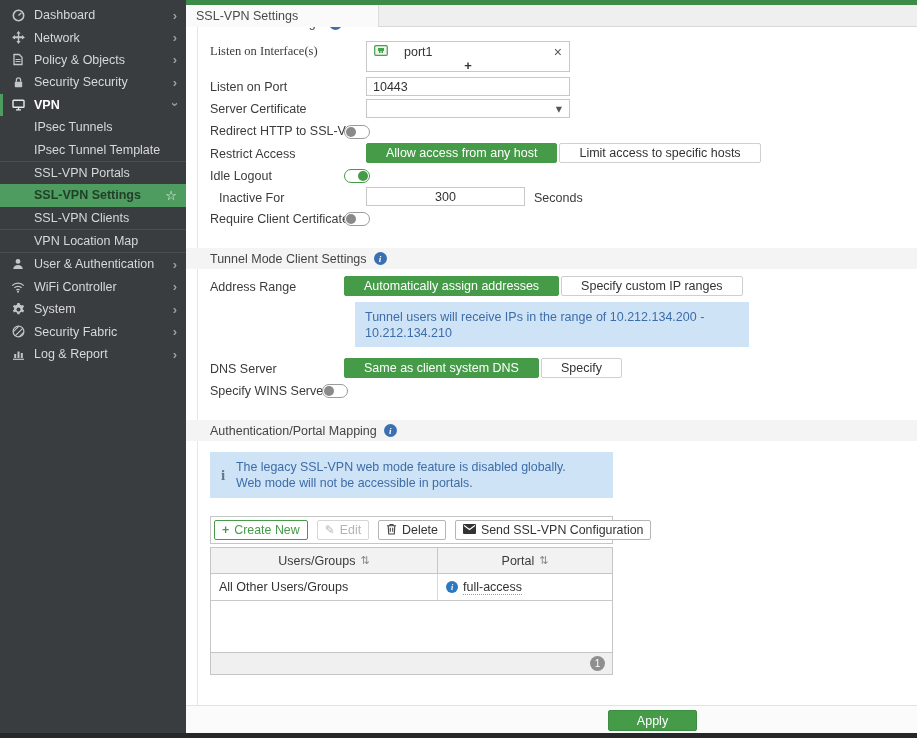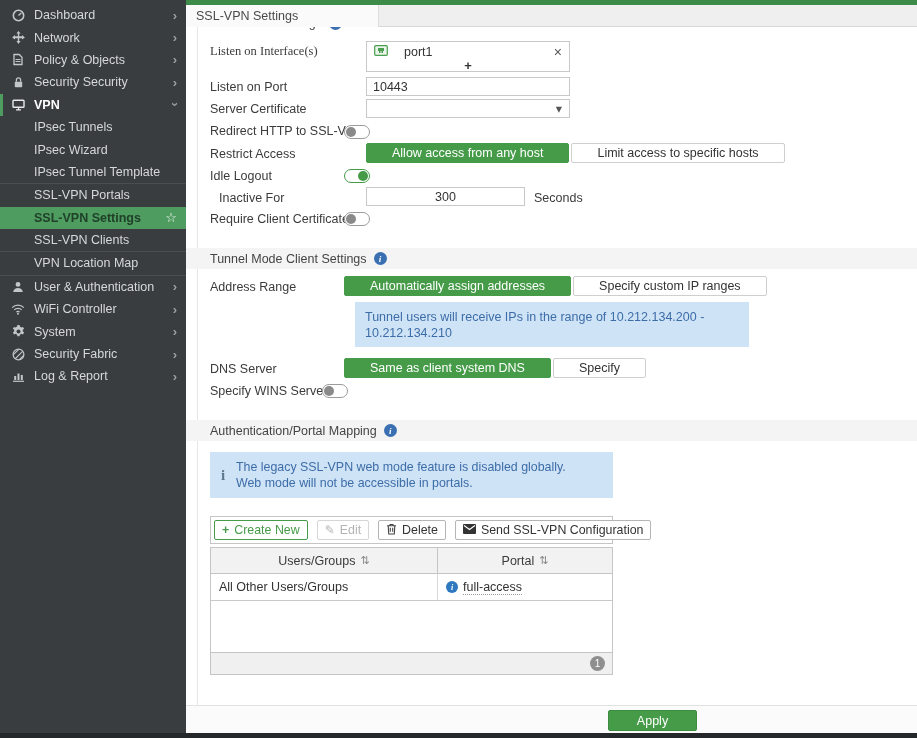--- a/index.html
+++ b/index.html
@@ -34,21 +34,21 @@
   .flabel{position:absolute;color:#3b3b3b;white-space:nowrap;}
   .ibox{position:absolute;border:1px solid #c8c8c8;background:#fff;box-sizing:border-box;}
   .if-row{display:flex;align-items:center;height:17px;padding:1px 7px 0 7px;gap:16px;}
   .if-row .x{margin-left:auto;color:#555;font-size:14px;line-height:1;cursor:pointer;}
   .if-add{text-align:center;font-weight:700;color:#333;font-size:13px;line-height:12px;cursor:pointer;}
   input.tinput{position:absolute;height:19px;border:1px solid #c8c8c8;box-sizing:border-box;
          font:12.5px "Liberation Sans",sans-serif;padding:0 6px;color:#333;background:#fff;}
   .select{position:absolute;height:19px;border:1px solid #c8c8c8;box-sizing:border-box;background:#fff;
           display:flex;align-items:center;justify-content:flex-end;padding:0 7px;color:#555;cursor:pointer;}
   .seg{position:absolute;display:flex;gap:2px;}
-  .seg-btn{height:20px;line-height:19px;padding:0 25px;background:#fff;border:1px solid #cfcfcf;color:#333;
+  .seg-btn{height:20px;line-height:19px;padding:0 19px;background:#fff;border:1px solid #cfcfcf;color:#333;
            border-radius:2px;cursor:pointer;white-space:nowrap;box-sizing:border-box;}
   .seg-btn.sel{background:#459b48;border-color:#459b48;color:#fff;}
   .toggle{position:absolute;width:26px;height:14px;border-radius:8px;border:1px solid #9b9b9b;
           background:#fff;box-sizing:border-box;cursor:pointer;}
   .toggle .knob{position:absolute;top:1px;width:10px;height:10px;border-radius:50%;}
   .toggle.off .knob{left:1px;background:#8a8a8a;}
   .toggle.on{border-color:#459b48;}
   .toggle.on .knob{right:1px;background:#459b48;}
 
   .band{position:absolute;left:186px;right:0;height:21px;background:#f4f4f4;display:flex;
@@ -158,23 +158,20 @@
           </svg>
         </span>
       <span class="lbl">VPN</span>
       <span class="chev down">›</span>
     </div>
 
     <div class="sb-sub">
       <span>IPsec Tunnels</span>
     </div>
     <div class="sb-sub">
-      <span>IPsec Wizard</span>
-    </div>
-    <div class="sb-sub">
       <span>IPsec Tunnel Template</span>
     </div>
     <div class="sb-div"></div>
     <div class="sb-sub">
       <span>SSL-VPN Portals</span>
     </div>
     <div class="sb-sub selected">
       <span>SSL-VPN Settings</span>
       <span class="star">☆</span>
     </div>

